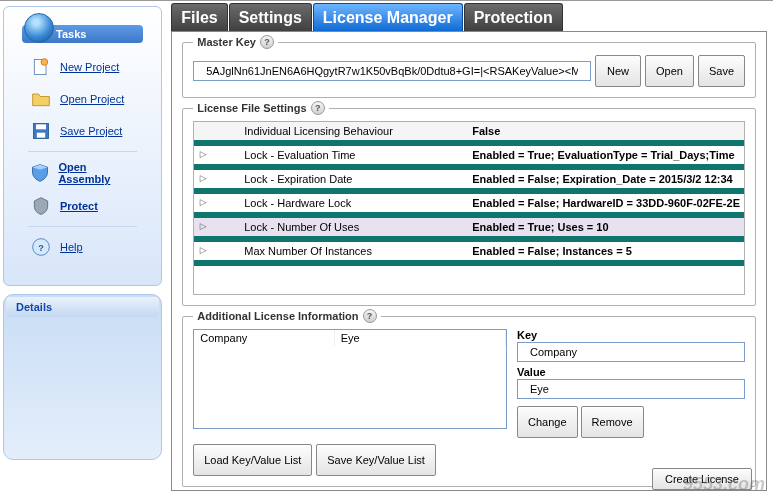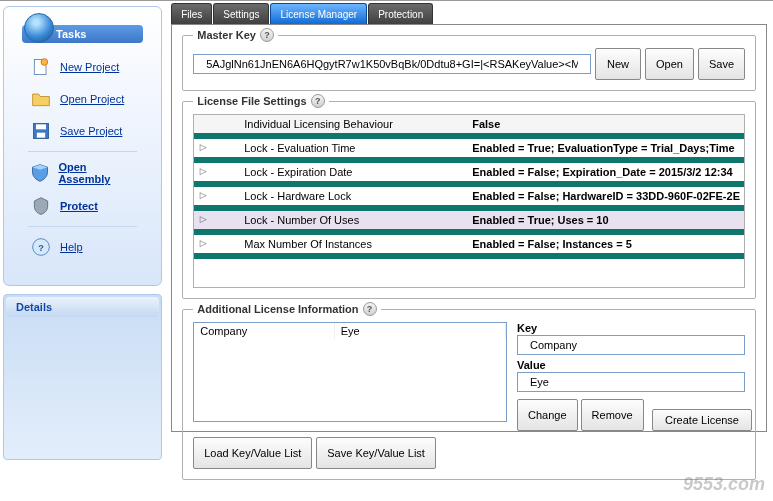--- a/index.html
+++ b/index.html
@@ -8,27 +8,27 @@
 .sidebar { width: 175px; background: #fff; padding: 5px 3px; }
 .tasks-panel { background: linear-gradient(to bottom, #fff, #d8e6fa); border: 1px solid #b0c8e8; border-radius: 6px; padding: 18px; margin-bottom: 8px; }
 .panel-header { background: linear-gradient(to bottom, #5d9ae6, #3d78c8); color: #fff; border-radius: 4px; padding: 3px 8px 3px 34px; font-weight: bold; position: relative; }
 .panel-header .logo { position: absolute; left: 2px; top: -12px; width: 30px; height: 30px; background: radial-gradient(circle at 40% 30%, #b5e3ff 10%, #3a8bd8 55%, #1b5a96 90%); border-radius: 50%; border: 1px solid #2a6aa8; }
 .panel-body { padding: 8px 4px 4px; }
 .task-item { display: flex; align-items: center; padding: 5px 4px; cursor: pointer; }
 .task-item .ticon { width: 22px; height: 22px; margin-right: 8px; display: flex; align-items: center; justify-content: center; font-size: 15px; }
 .task-item a { color: #003399; text-decoration: underline; }
 .task-item.bold a { font-weight: bold; }
 .ticon svg { width: 20px; height: 20px; }
-.details-panel { background: linear-gradient(to bottom, #c9ddf5, #e3eefb); border: 1px solid #b0c8e8; border-radius: 4px; padding: 2px; }
+.details-panel { background: linear-gradient(to bottom, #c9ddf5, #e3eefb); border: 1px solid #b0c8e8; border-radius: 10px; padding: 2px; }
 .details-header { background: linear-gradient(to bottom, #eaf2fc, #c3d8f2); color: #1548a5; border-radius: 4px; padding: 4px 10px; font-weight: bold; }
 .main { flex: 1; padding: 0; position: relative; }
 .tabbar { display: flex; margin-top: 2px; margin-left: 6px; }
-.tab { background: linear-gradient(to bottom, #6b6b6b, #404040); color: #fff; padding: 5px 9px 4px; border: 1px solid #333; border-bottom: none; border-top-left-radius: 3px; border-top-right-radius: 3px; margin-right: 1px; cursor: pointer; font-weight: normal; font-size: 10px; }
+.tab { background: linear-gradient(to bottom, #6b6b6b, #404040); color: #fff; padding: 5px 9px 4px; border: 1px solid #333; border-bottom: none; border-top-left-radius: 3px; border-top-right-radius: 3px; margin-right: 1px; cursor: pointer; font-weight: bold; font-size: 16px; }
 .tab.active { background: linear-gradient(to bottom, #6eb5ff, #0f6bd4); border-color: #0a4a99; }
-.tab-content { border: 1px solid #888; margin: 0 6px 6px 6px; padding: 10px; height: 408px; background: #fff; position: relative; }
+.tab-content { border: 1px solid #888; margin: 0 6px 6px 6px; padding: 10px; height: 460px; background: #fff; position: relative; }
 .fieldset { border: 1px solid #b0b0b0; border-radius: 2px; padding: 12px 10px 10px; margin-bottom: 10px; position: relative; }
 .legend { position: absolute; top: -8px; left: 10px; background: #fff; padding: 0 4px; font-weight: bold; color: #333; display: flex; align-items: center; gap: 4px; }
 .help-badge { display: inline-flex; width: 14px; height: 14px; border-radius: 50%; background: linear-gradient(to bottom, #f5f5f5, #d0d0d0); border: 1px solid #999; color: #555; align-items: center; justify-content: center; font-size: 9px; font-weight: bold; cursor: pointer; }
 .row-buttons { display: flex; gap: 4px; align-items: center; }
 .textfield { border: 1px solid #7a9ec8; padding: 2px 12px; background: #fff; font-size: 11px; height: 20px; }
 .btn { background: linear-gradient(to bottom, #fdfdfd, #e4e4e4); border: 1px solid #888; border-radius: 2px; padding: 9px 10px; cursor: pointer; font-size: 11px; min-width: 46px; }
 .grid { border: 1px solid #b0b0b0; background: #fff; width: 100%; }
 .grid-row { display: flex; border-bottom: 6px solid #0f766e; gap: 28px; }
 .grid-row.header { background: #f5f5f5; }
 .grid-row.selected { background: #e8e1f0; }

